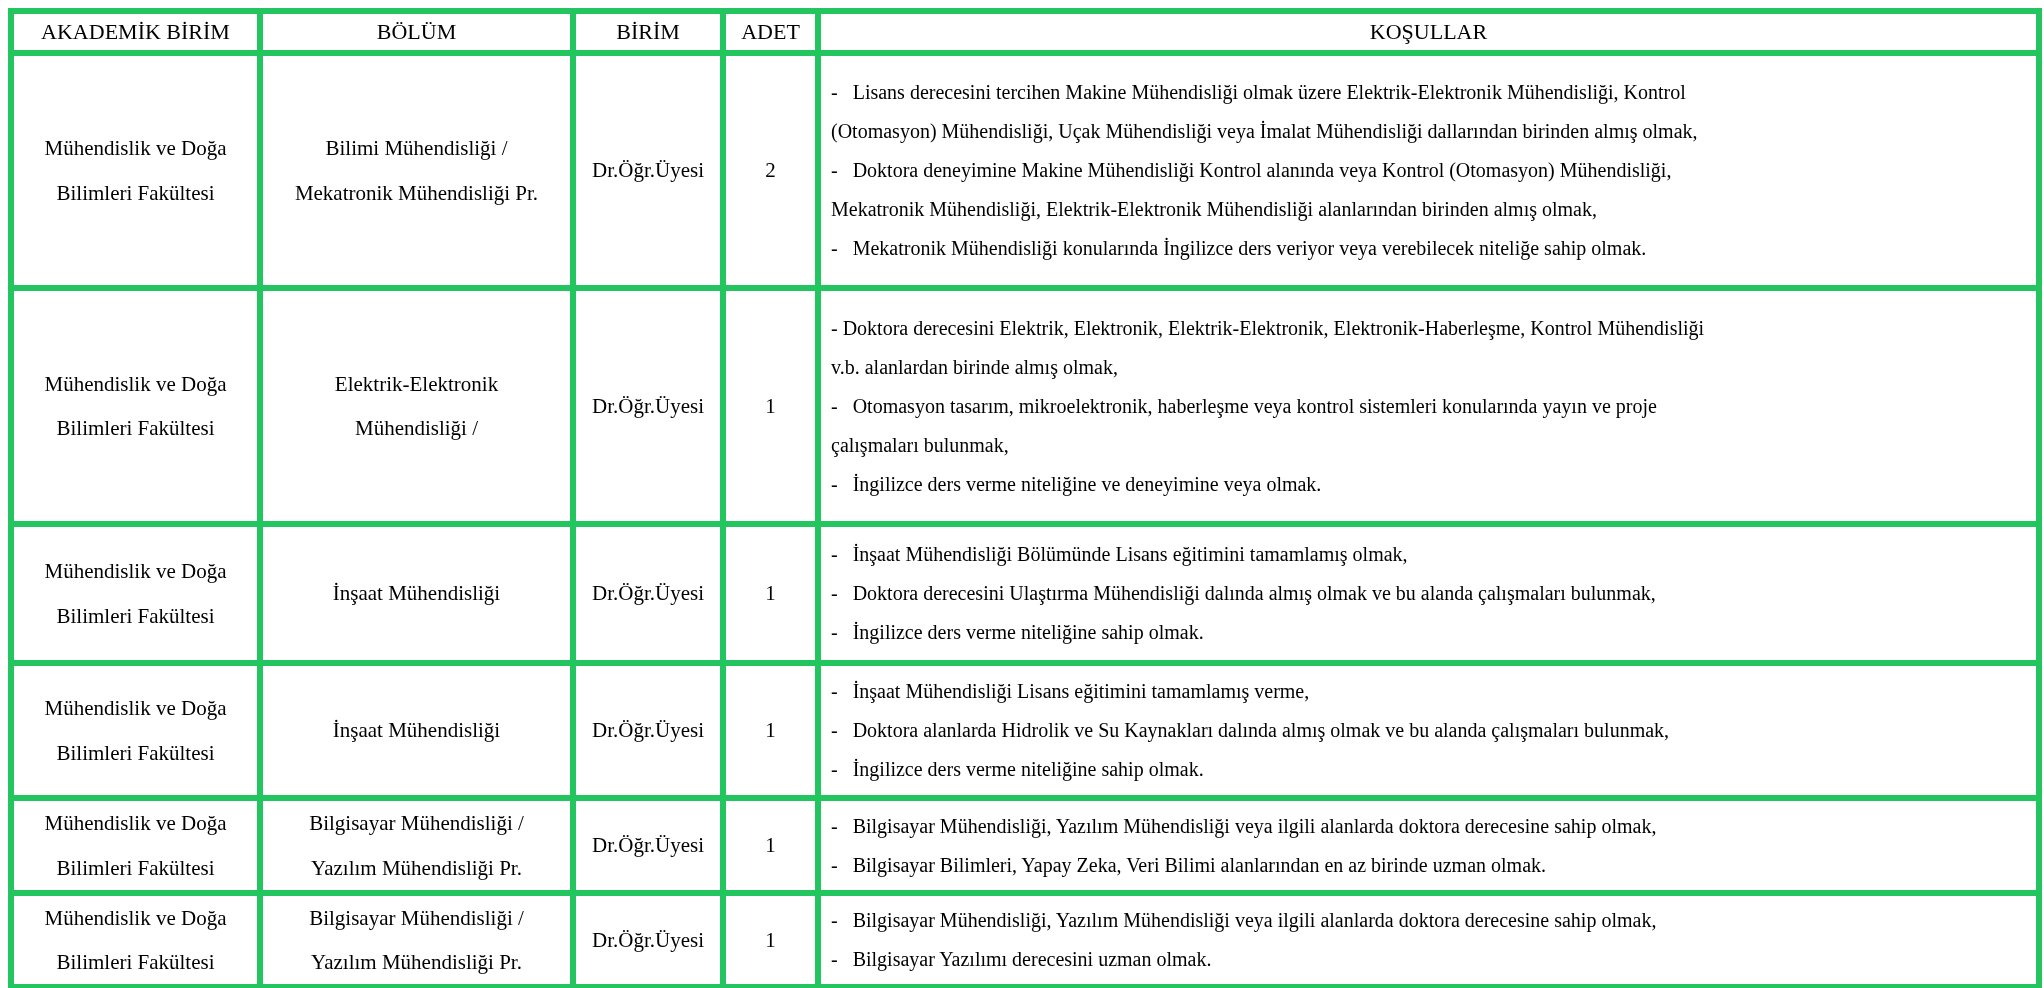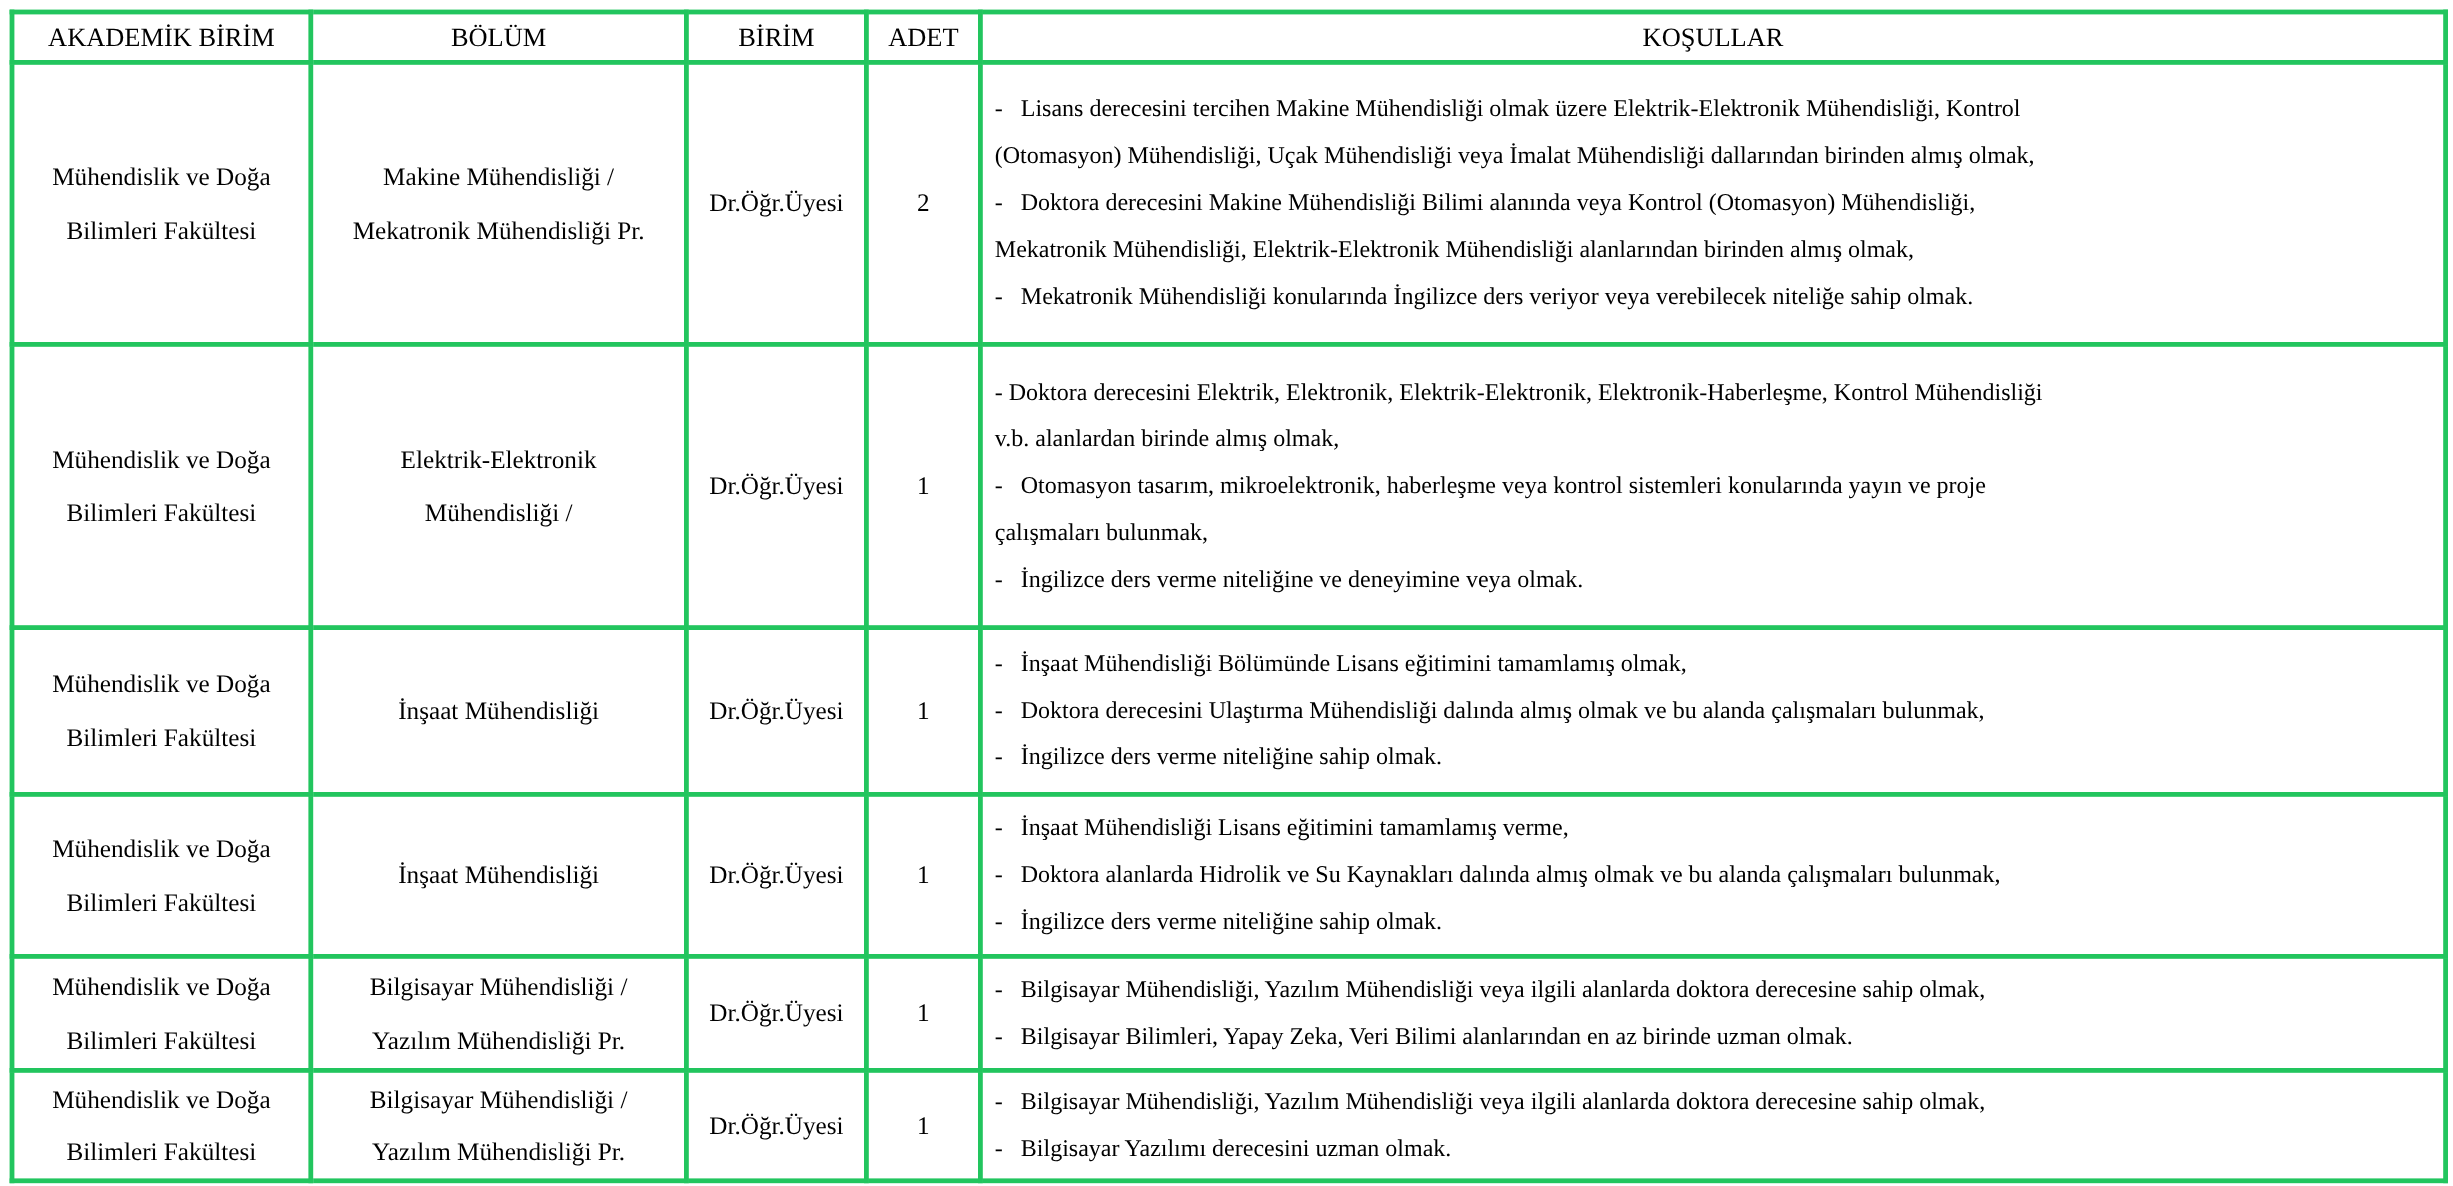--- a/index.html
+++ b/index.html
@@ -18,21 +18,21 @@
     background: #ffffff;
   }
   table.jobs {
     border-collapse: collapse;
     table-layout: fixed;
     width: 2028px;
     border: 3px solid #000000;
     border-bottom: 4px solid #000000;
   }
   th, td {
-    border: 4px solid #22c55e;
+    border: 6px solid #22c55e;
     box-sizing: border-box;
     vertical-align: middle;
     padding: 0;
     overflow: hidden;
   }
   thead tr { height: 42px; }
   tbody tr:nth-child(1) { height: 235px; }
   tbody tr:nth-child(2) { height: 236px; }
   tbody tr:nth-child(3) { height: 139px; }
   tbody tr:nth-child(4) { height: 135px; }
@@ -81,28 +81,28 @@
         <th>BÖLÜM</th>
         <th>BİRİM</th>
         <th>ADET</th>
         <th>KOŞULLAR</th>
       </tr>
     </thead>
     <tbody id="table-body">
         <tr>
           <td class="center">Mühendislik ve Doğa
 Bilimleri Fakültesi</td>
-          <td class="center">Makine Mühendisliği /
+          <td class="center">Bilimi Mühendisliği /
 Mekatronik Mühendisliği Pr.</td>
           <td class="center">Dr.Öğr.Üyesi</td>
           <td class="center">2</td>
           <td class="kosullar">
             <div class="kosul">-   Lisans derecesini tercihen Makine Mühendisliği olmak üzere Elektrik-Elektronik Mühendisliği, Kontrol
 (Otomasyon) Mühendisliği, Uçak Mühendisliği veya İmalat Mühendisliği dallarından birinden almış olmak,</div>
-            <div class="kosul">-   Doktora derecesini Makine Mühendisliği Bilimi alanında veya Kontrol (Otomasyon) Mühendisliği,
+            <div class="kosul">-   Doktora deneyimine Makine Mühendisliği Kontrol alanında veya Kontrol (Otomasyon) Mühendisliği,
 Mekatronik Mühendisliği, Elektrik-Elektronik Mühendisliği alanlarından birinden almış olmak,</div>
             <div class="kosul">-   Mekatronik Mühendisliği konularında İngilizce ders veriyor veya verebilecek niteliğe sahip olmak.</div>
           </td>
         </tr>
         <tr>
           <td class="center">Mühendislik ve Doğa
 Bilimleri Fakültesi</td>
           <td class="center">Elektrik-Elektronik
 Mühendisliği /</td>
           <td class="center">Dr.Öğr.Üyesi</td>

